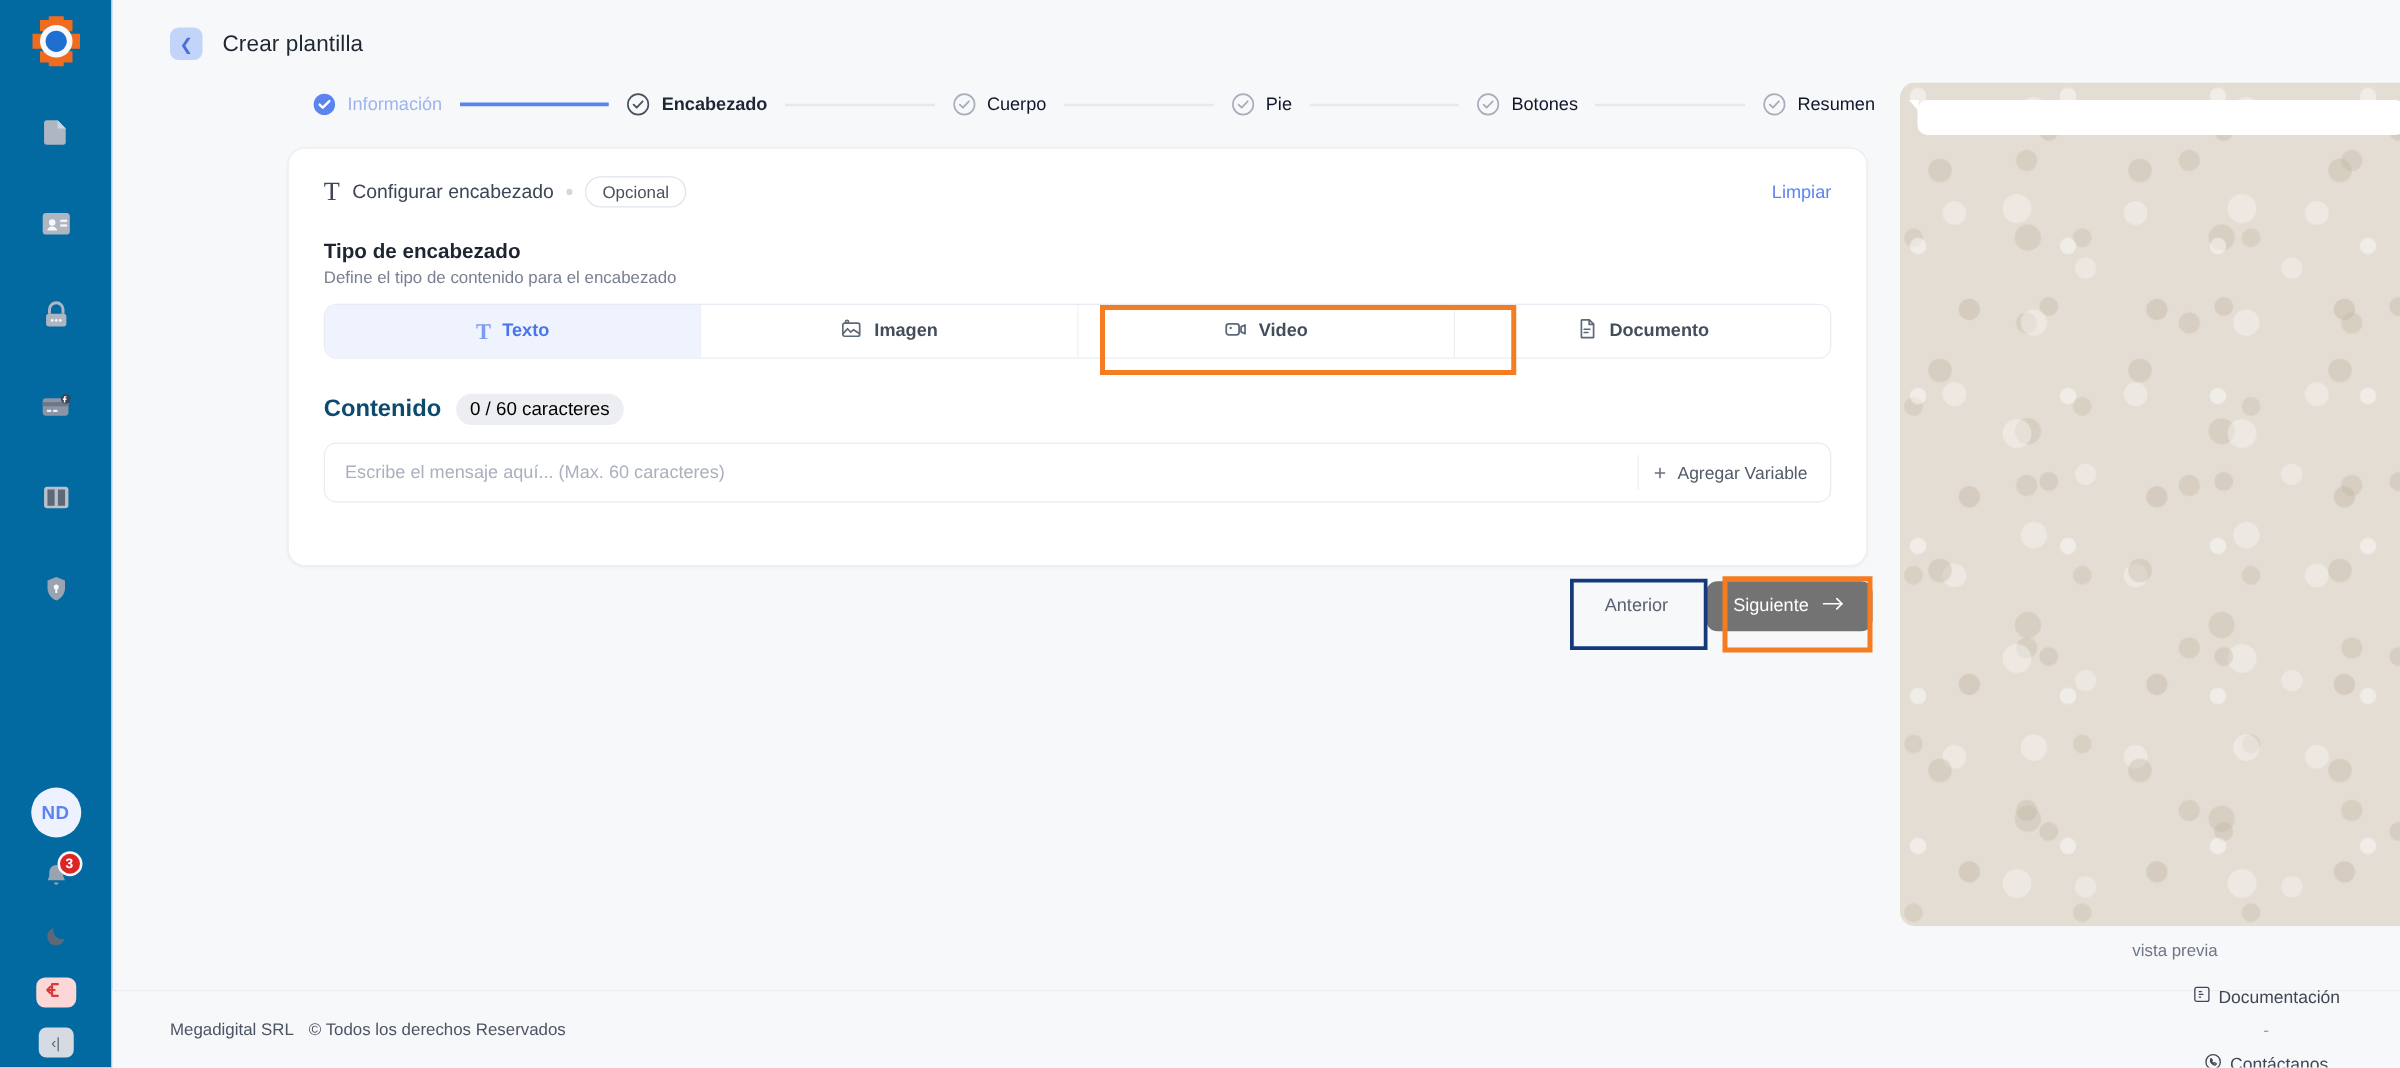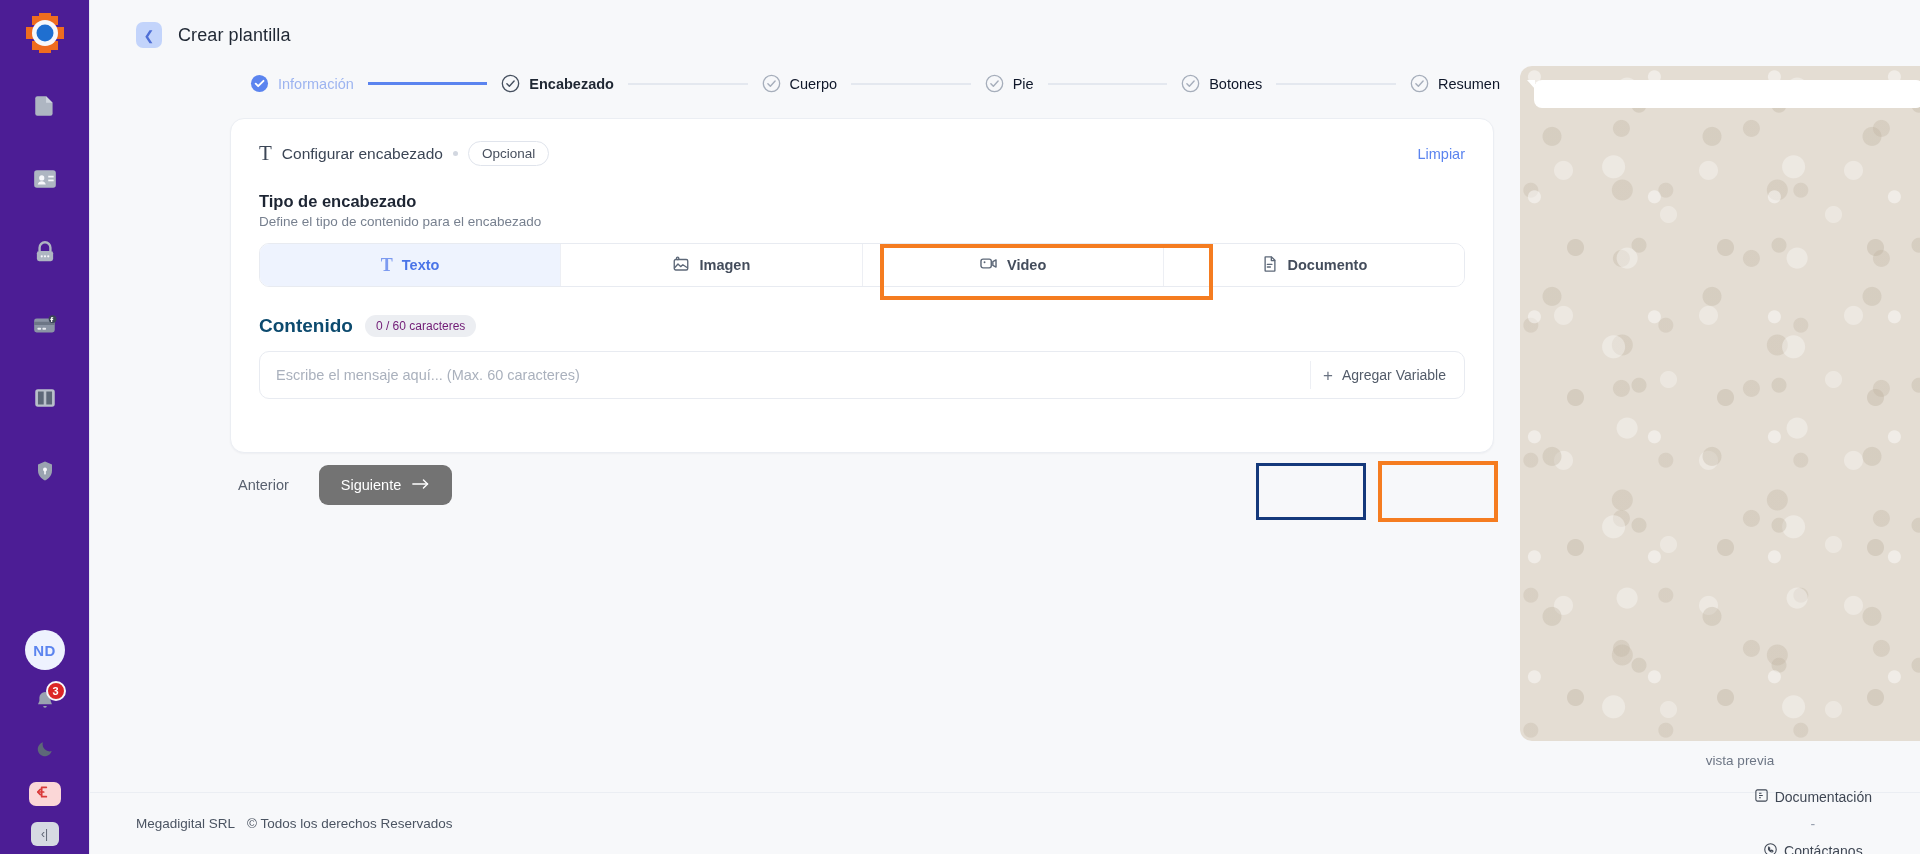--- a/index.html
+++ b/index.html
@@ -7,21 +7,21 @@
     width: 1920px; height: 854px;
     font-family: "Liberation Sans", sans-serif;
     background: #f7f8fa;
     overflow: hidden;
   }
   .app { position: relative; width: 1920px; height: 854px; display: flex; }
 
   
   .sidebar {
     width: 90px; height: 854px;
-    background: #4c1d95;
+    background: #0369a1;
     border-right: 1px solid #e7eaf0;
     display: flex; flex-direction: column; align-items: center;
     flex: 0 0 90px;
     position: relative;
   }
   .logo { margin-top: 10px; width: 46px; height: 46px; display:flex; align-items:center; justify-content:center; }
   .nav-items { margin-top: 28px; display: flex; flex-direction: column; align-items: center; gap: 29px; width: 100%; }
   .nav-item {
     width: 44px; height: 44px; border-radius: 10px;
     display: flex; align-items: center; justify-content: center;
@@ -121,21 +121,21 @@
     border-right: 1px solid #edeff4; background: #fff;
   }
   .type-tab:last-child { border-right: none; }
   .type-tab.selected { background: #eef3fe; color: #4a74e8; }
   .type-tab .glyph-T { color: #7c9af0; font-size: 18px; }
 
   .content-head { display: flex; align-items: center; gap: 12px; margin: 28px 0 0 28px; }
   .content-title { font-size: 19px; font-weight: 700; color: #0c4a6e; }
   .chip-count {
     background: #eceef2; border-radius: 13px; padding: 4px 11px;
-    font-size: 12px; color: #701a75;
+    font-size: 15px; color: #000000;
   }
 
   .msg-field {
     margin: 14px 28px 0 28px; height: 48px;
     border: 1px solid #e8ebf1; border-radius: 10px; background: #fff;
     display: flex; align-items: center;
   }
   .msg-input {
     flex: 1 1 auto; border: none; outline: none; background: transparent;
     font-family: "Liberation Sans", sans-serif; font-size: 14.5px; color: #333b49;
@@ -144,22 +144,22 @@
   .msg-input::placeholder { color: #aab1bd; }
   .add-var {
     display: flex; align-items: center; gap: 9px;
     padding: 0 18px 0 12px; height: 28px; border-left: 1px solid #edeff4;
     font-size: 14px; color: #525b69; cursor: pointer; white-space: nowrap;
   }
   .plus { font-size: 17px; color: #6a7382; line-height: 1; }
 
   
   .card-actions {
-    position: absolute; left: 126px; top: 465px; width: 1264px;
-    display: flex; align-items: center; gap: 8px;
+    position: absolute; left: 144px; top: 465px; width: 1264px;
+    display: flex; justify-content: flex-end; align-items: center; gap: 8px;
   }
   .btn-prev {
     height: 40px; padding: 0 22px; border-radius: 9px; border: none;
     background: transparent; color: #59616f; font-size: 14.5px; cursor: pointer;
     font-family: "Liberation Sans", sans-serif;
   }
   .btn-next {
     height: 40px; padding: 0 22px; border-radius: 9px; border: none;
     background: #737373; color: #fff; font-size: 14.5px; cursor: pointer;
     display: flex; align-items: center; gap: 11px;

